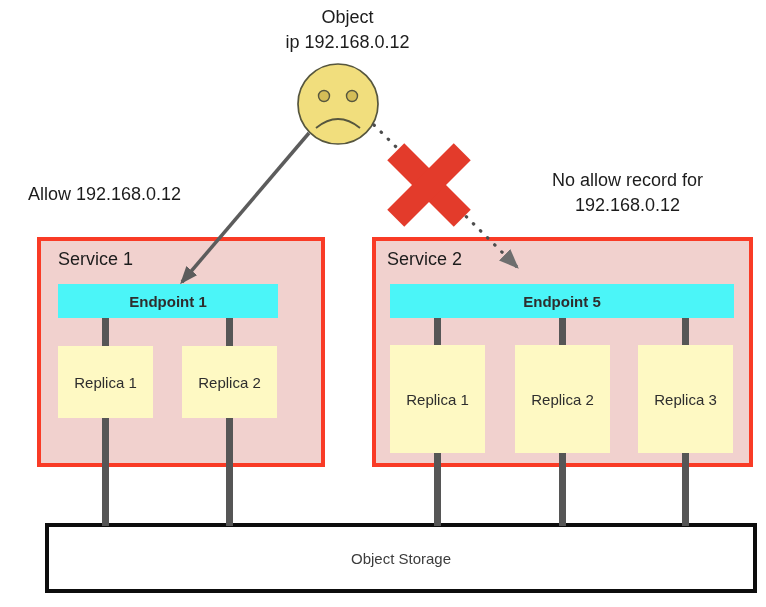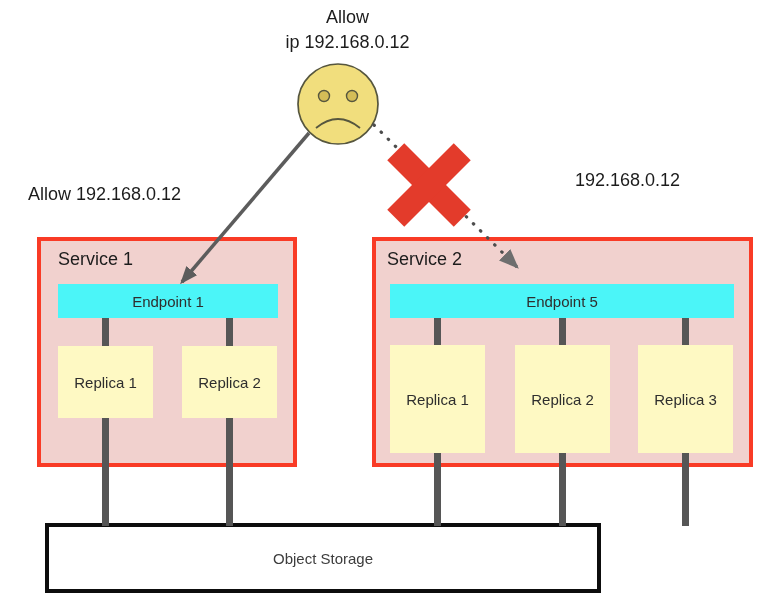--- a/index.html
+++ b/index.html
@@ -19,83 +19,84 @@
     box-sizing: border-box;
   }
   .service-title {
     position: absolute; left: 17px; top: 8px;
     font-size: 18px; color: #1c1c1c;
   }
   .endpoint {
     position: absolute; top: 43px; height: 34px;
     background: #4bf5f8; z-index: 3;
     display: flex; align-items: center; justify-content: center;
-    font-size: 15px; color: #2e2e2e;
+    font-size: 15px; color: #2e2e2e; font-weight: bold;
   }
   .replica {
     position: absolute; width: 95px;
     background: #fef9c3; z-index: 3;
     display: flex; align-items: center; justify-content: center;
     font-size: 15px; color: #2e2e2e;
   }
   .replica.s1 { top: 105px; height: 72px; }
   .replica.s2 { top: 104px; height: 108px; }
 
   
   .vline {
     position: absolute; width: 7px; top: 318px; height: 208px;
     background: #565656; z-index: 2;
   }
 
   .storage {
-    position: absolute; left: 45px; top: 523px; width: 556px; height: 70px;
+    position: absolute; left: 45px; top: 523px; width: 712px; height: 70px;
     background: #ffffff; border: 4px solid #0d0d0d; box-sizing: border-box;
     display: flex; align-items: center; justify-content: center;
     font-size: 15px; color: #3d3d3d; z-index: 1;
   }
 
   
   .xmark { position: absolute; left: 395px; top: 151px; width: 68px; height: 68px; z-index: 6; }
   .xbar  { position: absolute; left: -13px; top: 22px; width: 94px; height: 24px; background: #e33b2b; }
   .xbar.a { transform: rotate(45deg); }
   .xbar.b { transform: rotate(-45deg); }
 
   .face-svg { position: absolute; left: 295px; top: 61px; z-index: 4; }
   .overlay  { position: absolute; left: 0; top: 0; z-index: 5; pointer-events: none; }
 </style>
 </head>
 <body>
 
 <div class="canvas">
 
   <div class="abs annot center" style="left:270px; top:5px; width:155px;">
-    <div>Allow</div>
+    <div>Object</div>
     <div>ip 192.168.0.12</div>
   </div>
 
   <svg class="face-svg" width="86" height="86" viewBox="0 0 86 86">
     <circle cx="43" cy="43" r="40" fill="#f1de7d" stroke="#56563e" stroke-width="1.7"></circle>
     <circle cx="29" cy="35" r="5.5" fill="#d4bd57" stroke="#56563e" stroke-width="1.4"></circle>
     <circle cx="57" cy="35" r="5.5" fill="#d4bd57" stroke="#56563e" stroke-width="1.4"></circle>
     <path d="M 21 67 Q 43 49 65 67" fill="none" stroke="#56563e" stroke-width="1.8"></path>
   </svg>
 
   <div class="abs annot" style="left:28px; top:182px;">Allow 192.168.0.12</div>
 
   <div class="abs annot center" style="left:515px; top:168px; width:225px;">
+    <div>No allow record for</div>
     <div>192.168.0.12</div>
   </div>
 
   <div class="vline" style="left:102px;"></div>
   <div class="vline" style="left:226px;"></div>
   <div class="vline" style="left:434px;"></div>
   <div class="vline" style="left:559px;"></div>
   <div class="vline" style="left:682px;"></div>
 
-  <div class="service" style="left:37px; width:260px;">
+  <div class="service" style="left:37px; width:288px;">
     <div class="service-title">Service 1</div>
     <div class="endpoint" style="left:17px; width:220px;">Endpoint 1</div>
     <div class="replica s1" style="left:17px;">Replica 1</div>
     <div class="replica s1" style="left:141px;">Replica 2</div>
   </div>
 
   <div class="service" style="left:372px; width:381px;">
     <div class="service-title" style="left:11px;">Service 2</div>
     <div class="endpoint" style="left:14px; width:344px;">Endpoint 5</div>
     <div class="replica s2" style="left:14px;">Replica 1</div>

